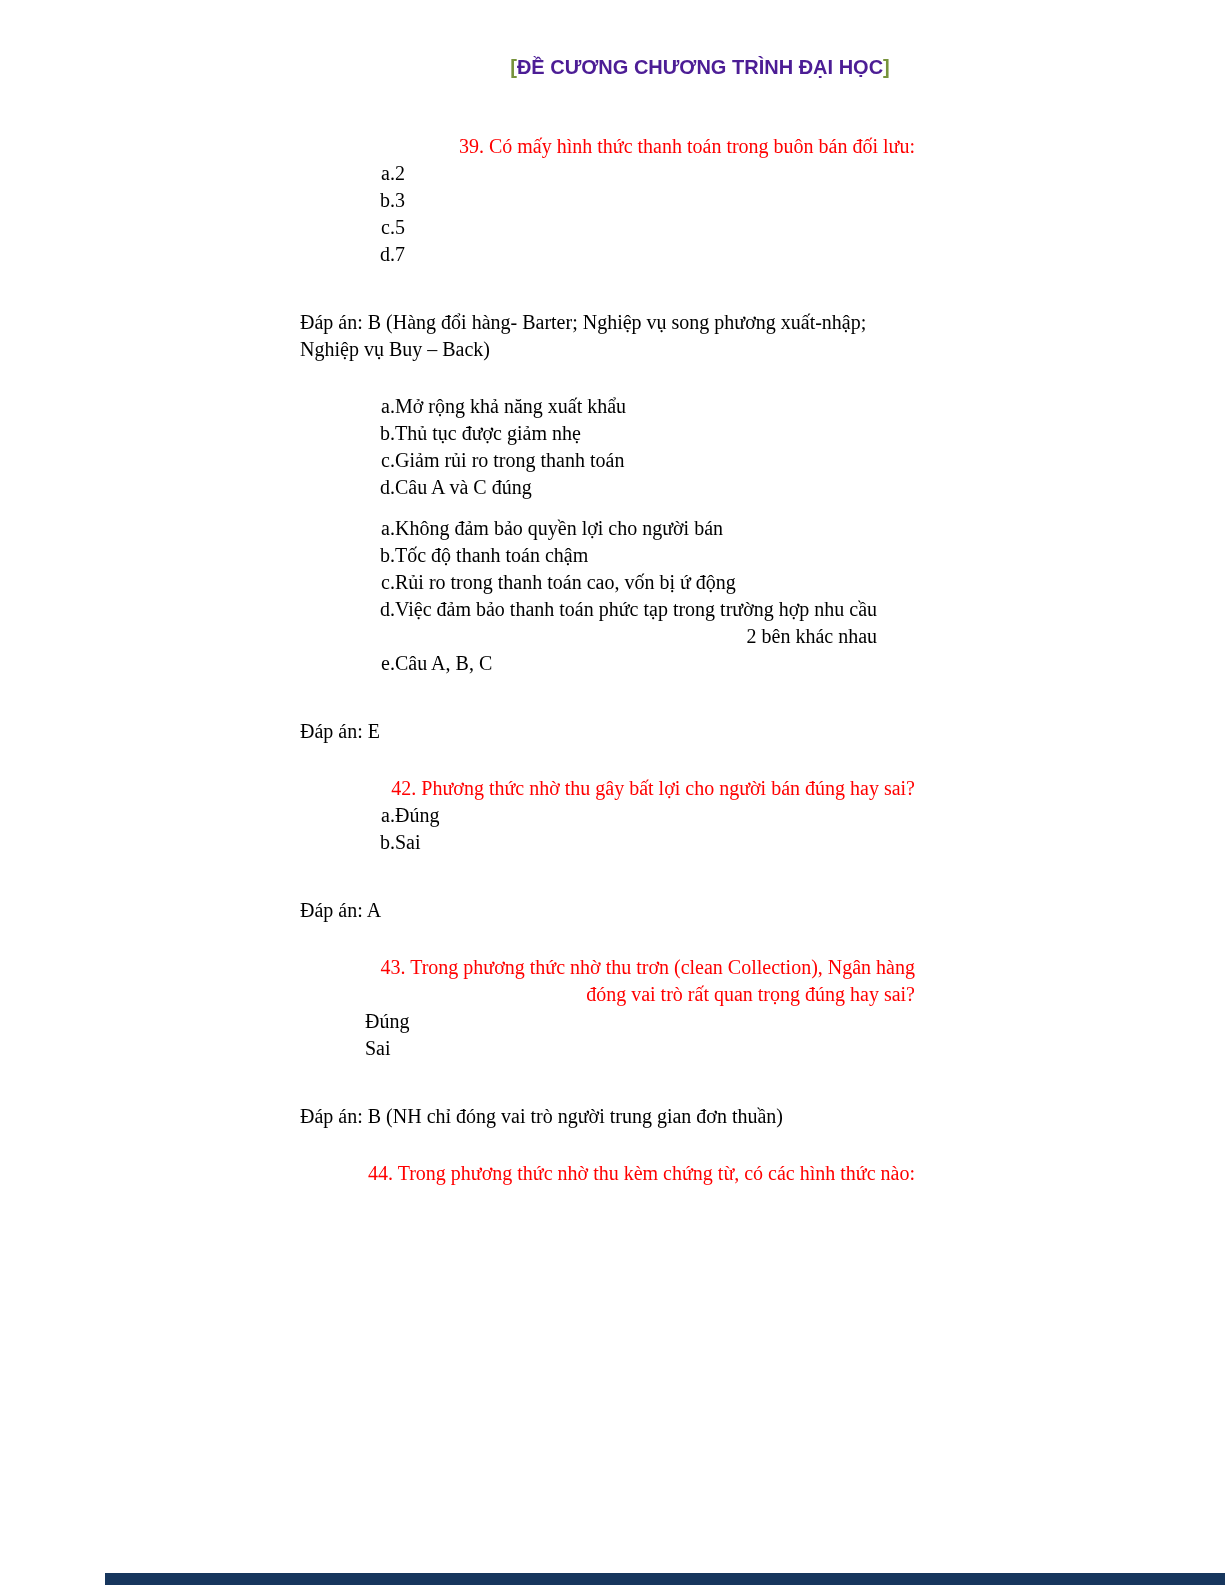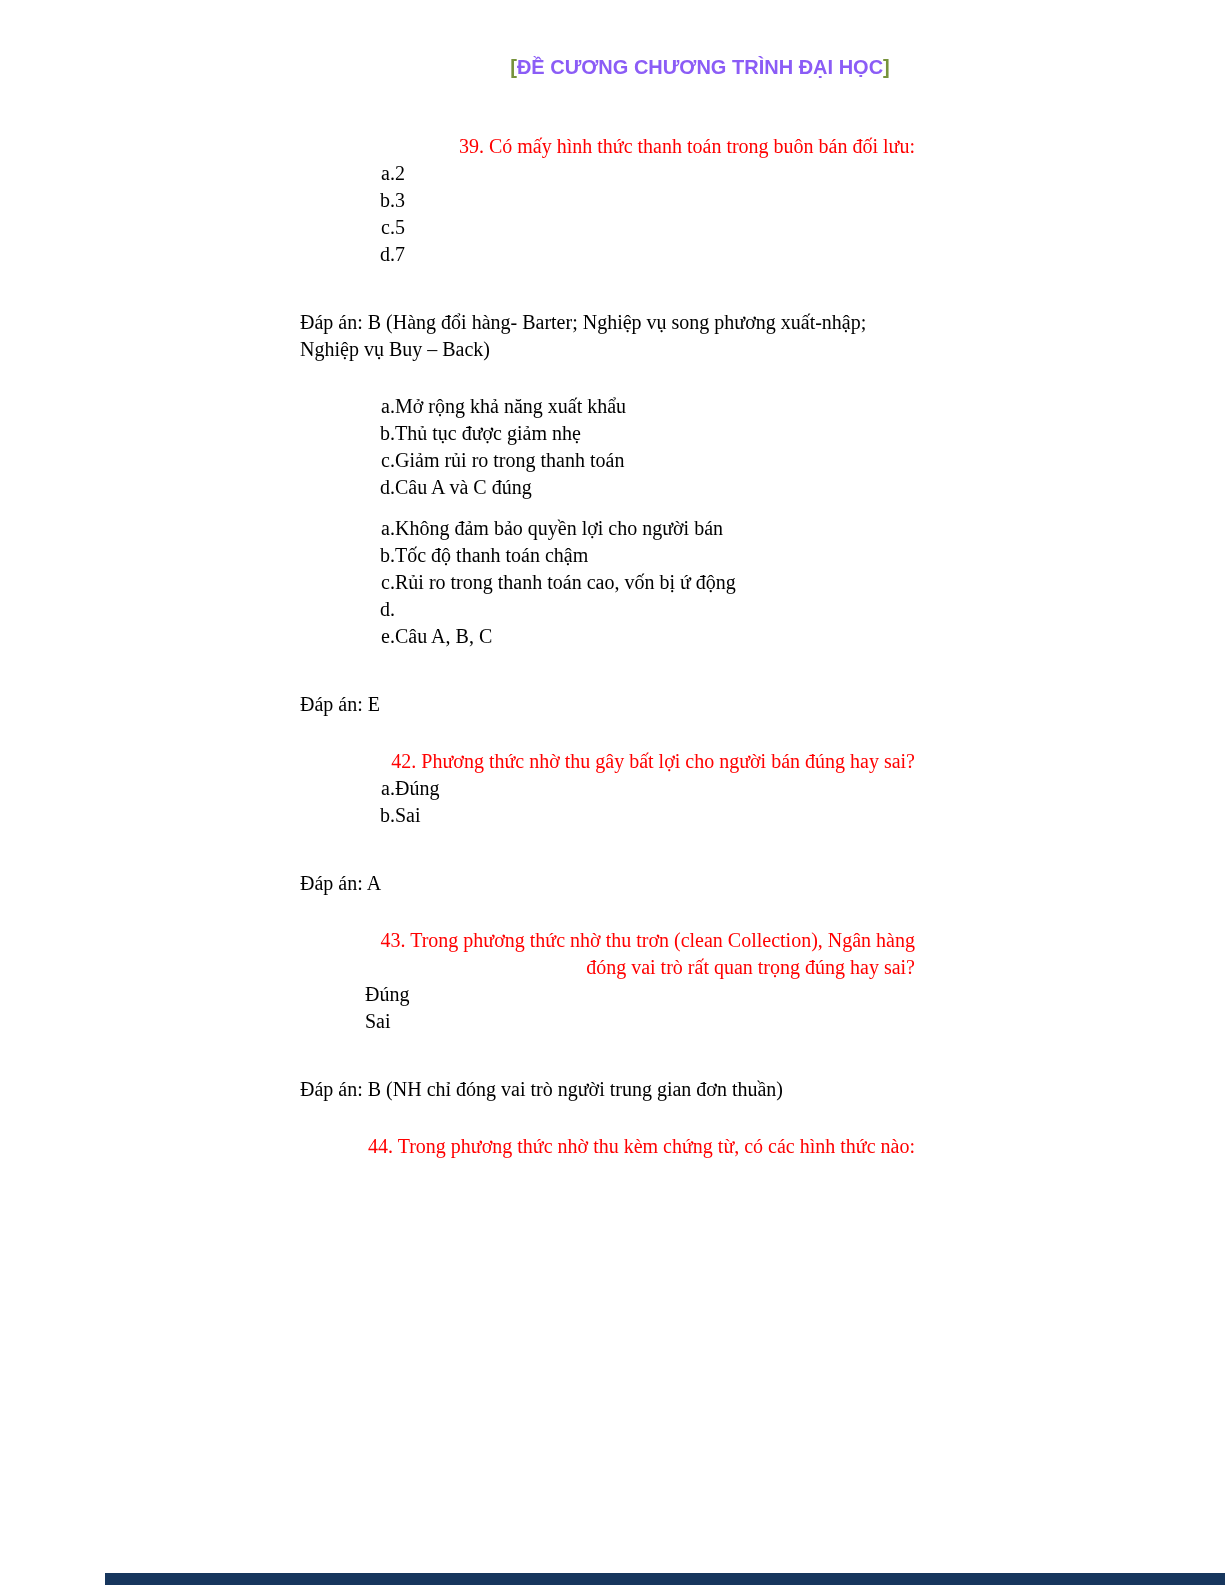--- a/index.html
+++ b/index.html
@@ -26,21 +26,21 @@
     padding-top: 55px;
     margin-left: 180px;
     width: 1040px;
     text-align: center;
     font-family: "Liberation Sans", sans-serif;
     font-weight: bold;
     font-size: 20px;
     line-height: 24px;
   }
   .header .bracket { color: #77933C; }
-  .header .header-title { color: #8b5cf6; }
+  .header .header-title { color: #4c1d95; }
 
   .content {
     margin-left: 300px;
     width: 615px;
     padding-top: 40px;
   }
   .question-block { margin-top: 14px; text-align: right; }
   .q-title {
     color: #FF0000;
     padding-left: 50px;
@@ -133,20 +133,22 @@
         <div class="opt">
           <span class="opt-label">b.</span>
           <span class="opt-text">Tốc độ thanh toán chậm</span>
         </div>
         <div class="opt">
           <span class="opt-label">c.</span>
           <span class="opt-text">Rủi ro trong thanh toán cao, vốn bị ứ động</span>
         </div>
         <div class="opt">
           <span class="opt-label">d.</span>
+          <span class="opt-text">Việc đảm bảo thanh toán phức tạp trong trường hợp nhu cầu
+2 bên khác nhau</span>
         </div>
         <div class="opt">
           <span class="opt-label">e.</span>
           <span class="opt-text">Câu A, B, C</span>
         </div>
       </div>
     </div>
     <div class="answer">Đáp án: E</div>
 
     <div class="question-block">

